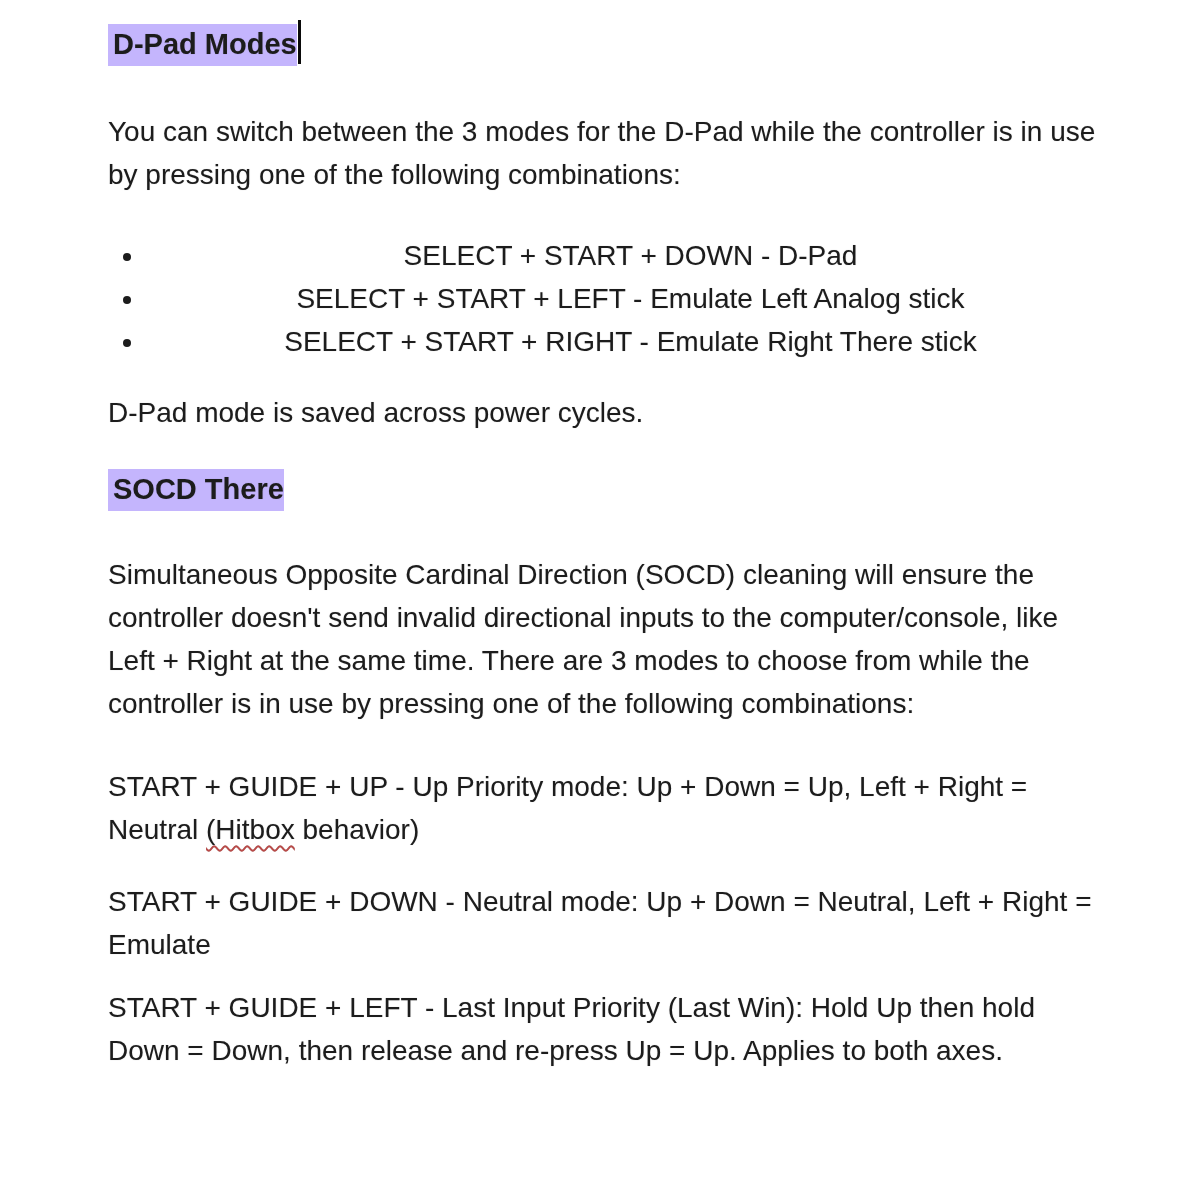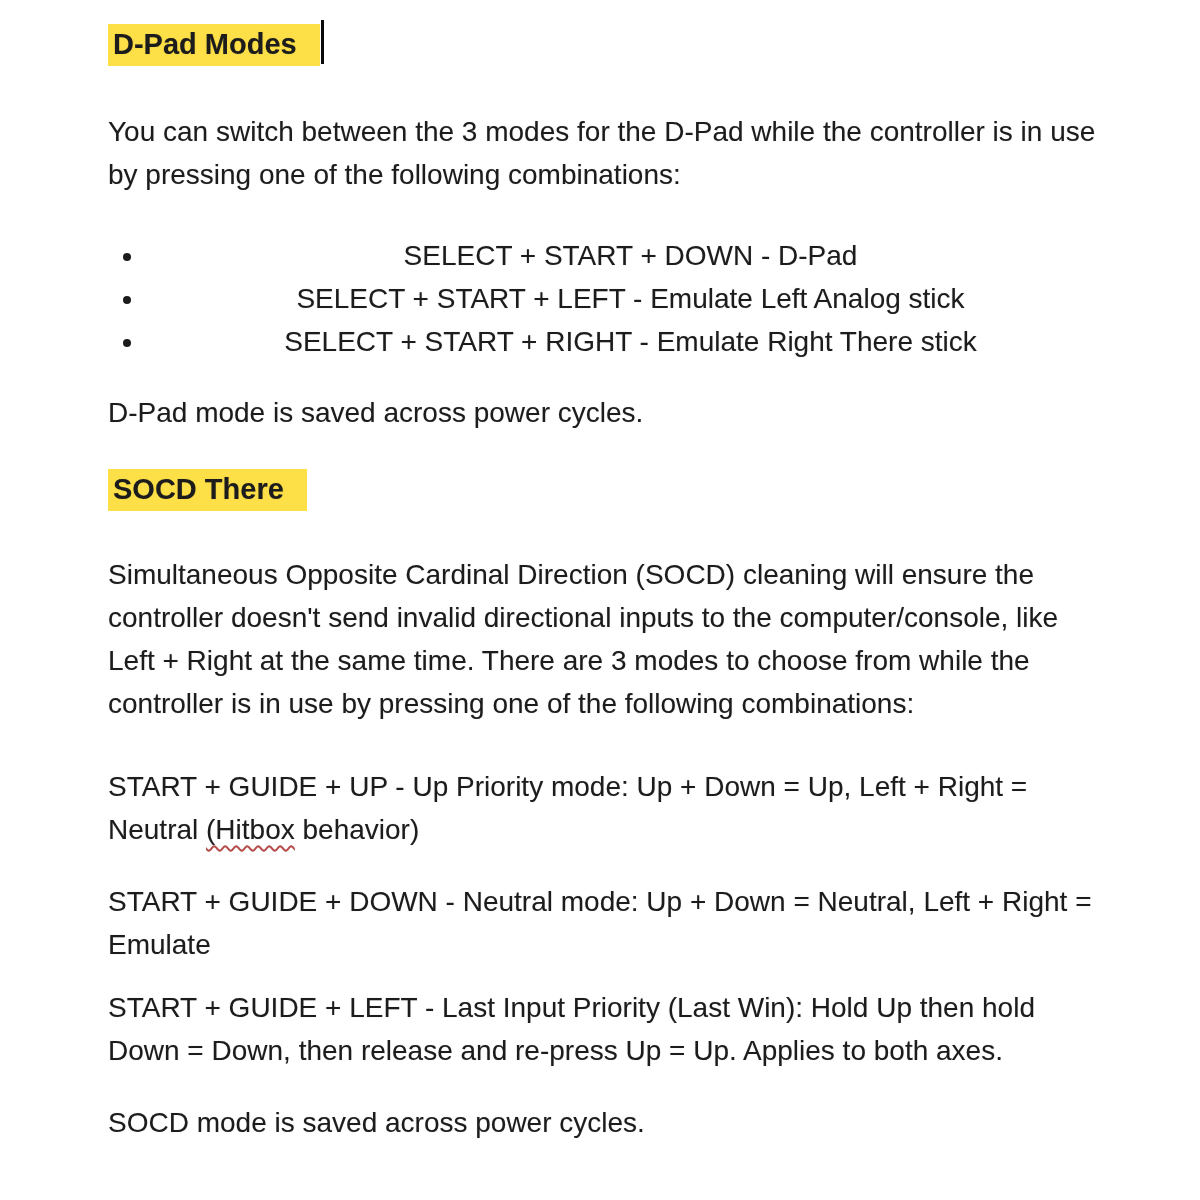--- a/index.html
+++ b/index.html
@@ -22,22 +22,22 @@
     overflow: hidden;
   }
   .heading {
     font-size: 29px;
     line-height: 38px;
     font-weight: bold;
     margin: 0;
     white-space: nowrap;
   }
   .hl {
-    background: #fde047;
-    padding: 4px 23px 6px 5px;
+    background: #c4b5fd;
+    padding: 4px 0 6px 5px;
   }
   .caret {
     display: inline-block;
     width: 3px;
     height: 44px;
     background: #0a0a0a;
     vertical-align: -10px;
     margin-left: 1px;
     text-shadow: none;
   }
@@ -91,15 +91,14 @@
   <h2 class="heading mt-heading-socd"><span class="hl">SOCD There</span></h2>
 
   <p class="mt-intro-socd">Simultaneous Opposite Cardinal Direction (SOCD) cleaning will ensure the controller doesn't send invalid directional inputs to the computer/console, like Left + Right at the same time. There are 3 modes to choose from while the controller is in use by pressing one of the following combinations:</p>
 
   <p class="mt-socd-up"><span>START + GUIDE + UP - Up Priority mode: Up + Down = Up, Left + Right = Neutral </span><span class="misspelled">(Hitbox</span><span> behavior)</span></p>
 
   <p class="mt-socd-neutral">START + GUIDE + DOWN - Neutral mode: Up + Down = Neutral, Left + Right = Emulate</p>
 
   <p class="mt-socd-last">START + GUIDE + LEFT - Last Input Priority (Last Win): Hold Up then hold Down = Down, then release and re-press Up = Up. Applies to both axes.</p>
 
-  <p class="mt-socd-saved">SOCD mode is saved across power cycles.</p>
 
 </div>
 
 </body></html>

